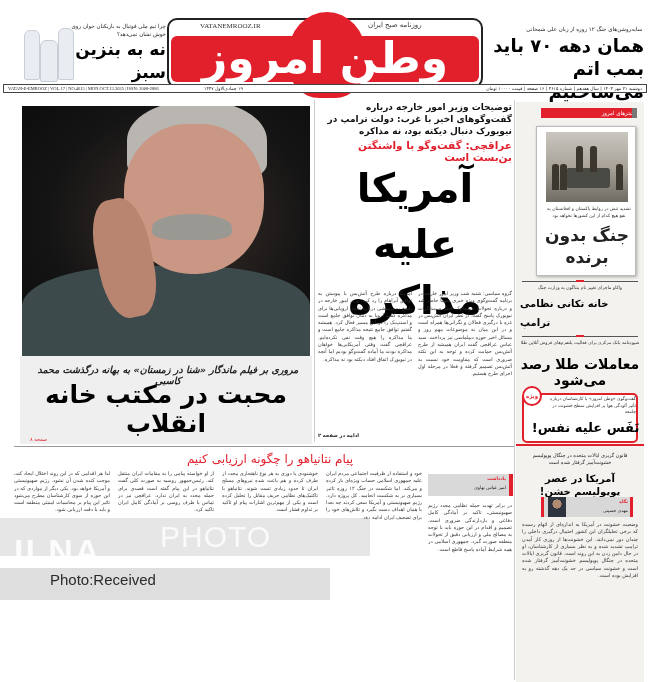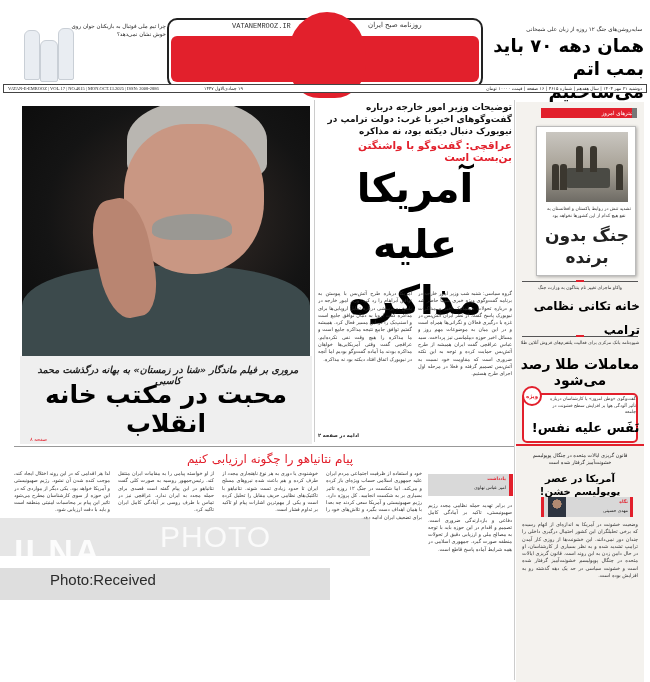--- a/index.html
+++ b/index.html
@@ -8,21 +8,21 @@
   .abs { position: absolute; }
   .rtl { direction: rtl; text-align: right; }
   .center { text-align: center; }
 
   
   #masthead { left: 0; top: 0; width: 650px; height: 92px; }
   #logo-frame { left: 167px; top: 18px; width: 316px; height: 70px; border: 2px solid #222; border-radius: 10px; background: #fff; }
   #logo-band { left: 171px; top: 36px; width: 308px; height: 46px; background: #e2202c; border-radius: 6px; }
   #logo-medallion { left: 288px; top: 12px; width: 78px; height: 86px; background: #e2202c; border-radius: 50% 50% 40% 40%; }
   #logo-text { left: 171px; top: 28px; width: 308px; height: 60px; color: #fff; font-family: "DejaVu Sans", sans-serif; font-weight: bold; font-size: 44px; line-height: 60px; direction: rtl; text-align: center; letter-spacing: 2px; }
-  #site-url { left: 200px; top: 22px; font-family: Liberation Mono, monospace; font-size: 7px; color: #333; margin-left: 32px; }
+  #site-url { left: 200px; top: 22px; font-family: Liberation Serif, serif; font-size: 7px; color: #333; }
   #tagline { left: 368px; top: 21px; font-size: 7px; color: #333; direction: rtl; }
 
   #right-kicker { left: 492px; top: 26px; width: 150px; font-size: 5.5px; color: #222; }
   #right-headline { left: 488px; top: 34px; width: 156px; font-size: 18px; font-weight: bold; line-height: 23px; color: #000; }
   #left-kicker { left: 70px; top: 22px; width: 96px; font-size: 5.5px; line-height: 8px; color: #222; }
   #left-headline { left: 70px; top: 38px; width: 96px; font-size: 17px; font-weight: bold; line-height: 23px; color: #000; }
   #footballers { left: 22px; top: 24px; width: 54px; height: 58px; }
   .player { position: absolute; background: #e9edf2; border: 1px solid #c9cfd6; border-radius: 6px 6px 2px 2px; }
 
   #dateline { left: 3px; top: 84px; width: 644px; height: 9px; border: 1px solid #444; font-size: 4.5px; line-height: 7px; color: #222; background: #fff; }
@@ -58,21 +58,21 @@
   #war-photo { left: 546px; top: 132px; width: 82px; height: 70px; background: linear-gradient(#c9c6c0 0%, #a9a398 50%, #6e6b64 100%); overflow: hidden; }
   .fig { position: absolute; bottom: 12px; width: 7px; height: 26px; background: #3b372f; border-radius: 3px 3px 0 0; }
   #war-vehicle { position: absolute; left: 20px; bottom: 14px; width: 44px; height: 20px; background: #4a4a44; border-radius: 3px; }
   #war-caption { left: 544px; top: 206px; width: 90px; font-size: 4.5px; line-height: 6.5px; color: #333; }
   #war-headline { left: 538px; top: 224px; width: 98px; font-size: 17px; font-weight: 900; line-height: 22px; color: #222; text-align: center; }
 
   .divider { position: absolute; height: 1px; background: #555; }
   .divider-dot { position: absolute; width: 8px; height: 2px; background: #e2202c; }
 
   #story1-kicker { left: 520px; top: 285px; width: 120px; font-size: 4.5px; color: #333; text-align: center; }
-  #story1-headline { left: 520px; top: 294px; width: 120px; font-size: 12px; font-weight: 900; line-height: 24px; color: #000; text-align: right; }
+  #story1-headline { left: 520px; top: 294px; width: 120px; font-size: 10px; font-weight: 900; line-height: 19px; color: #000; text-align: left; }
   #story2-kicker { left: 520px; top: 340px; width: 120px; font-size: 4.5px; line-height: 6.5px; color: #333; text-align: center; }
   #story2-headline { left: 520px; top: 356px; width: 120px; font-size: 14px; font-weight: 900; line-height: 16px; color: #000; text-align: center; }
 
   #feature-box { left: 522px; top: 393px; width: 116px; height: 50px; border: 2px solid #e2202c; border-radius: 5px; background: #fff; }
   #feature-badge { left: 522px; top: 386px; width: 20px; height: 20px; border: 2px solid #e2202c; border-radius: 50%; background: #fff; color: #e2202c; font-size: 5.5px; font-weight: bold; line-height: 16px; text-align: center; }
   #feature-kicker { left: 544px; top: 396px; width: 92px; font-size: 4.5px; line-height: 6.5px; color: #333; }
   #feature-headline { left: 524px; top: 420px; width: 123px; font-size: 13px; font-weight: 900; color: #000; text-align: center; }
 
   #opinion-bar { left: 516px; top: 444px; width: 128px; height: 2px; background: #e2202c; }
   #opinion-kicker { left: 522px; top: 452px; width: 116px; font-size: 5px; line-height: 7px; color: #222; text-align: center; }
@@ -104,27 +104,29 @@
 
   .vrule { position: absolute; width: 1px; background: #ccc; }
 </style>
 </head>
 <body>
 
 <div id="masthead" class="abs">
   <div id="logo-frame" class="abs"></div>
   <div id="logo-band" class="abs"></div>
   <div id="logo-medallion" class="abs"></div>
+  <div id="logo-text" class="abs">وطن امروز</div>
   <div id="site-url" class="abs">VATANEMROOZ.IR</div>
   <div id="tagline" class="abs">روزنامه صبح ایران</div>
 
   <div id="right-kicker" class="abs rtl">سایه‌روشن‌های جنگ ۱۲ روزه از زبان علی شمخانی</div>
   <div id="right-headline" class="abs rtl">همان دهه ۷۰ باید بمب اتم می‌ساختیم</div>
 
   <div id="left-kicker" class="abs rtl">چرا تیم ملی فوتبال به بازیکنان جوان روی خوش نشان نمی‌دهد؟</div>
+  <div id="left-headline" class="abs rtl">نه به بنزین سبز</div>
   <div id="footballers" class="abs">
     <div class="player" style="left:2px;top:6px;width:16px;height:50px;"></div>
     <div class="player" style="left:18px;top:16px;width:18px;height:42px;"></div>
     <div class="player" style="left:36px;top:4px;width:16px;height:52px;"></div>
   </div>
 
   <div id="dateline" class="abs">
     <span id="dateline-en">VATAN-E-EMROOZ | VOL.17 | NO.4615 | MON.OCT.13.2025 | ISSN: 2008-2886</span>
     <span id="dateline-fa-left">۱۹ جمادی‌الاول ۱۴۴۷</span>
     <span id="dateline-fa-right">دوشنبه ۲۱ مهر ۱۴۰۴ | سال هفدهم | شماره ۴۶۱۵ | ۱۶ صفحه | قیمت ۱۰۰۰۰ تومان</span>

